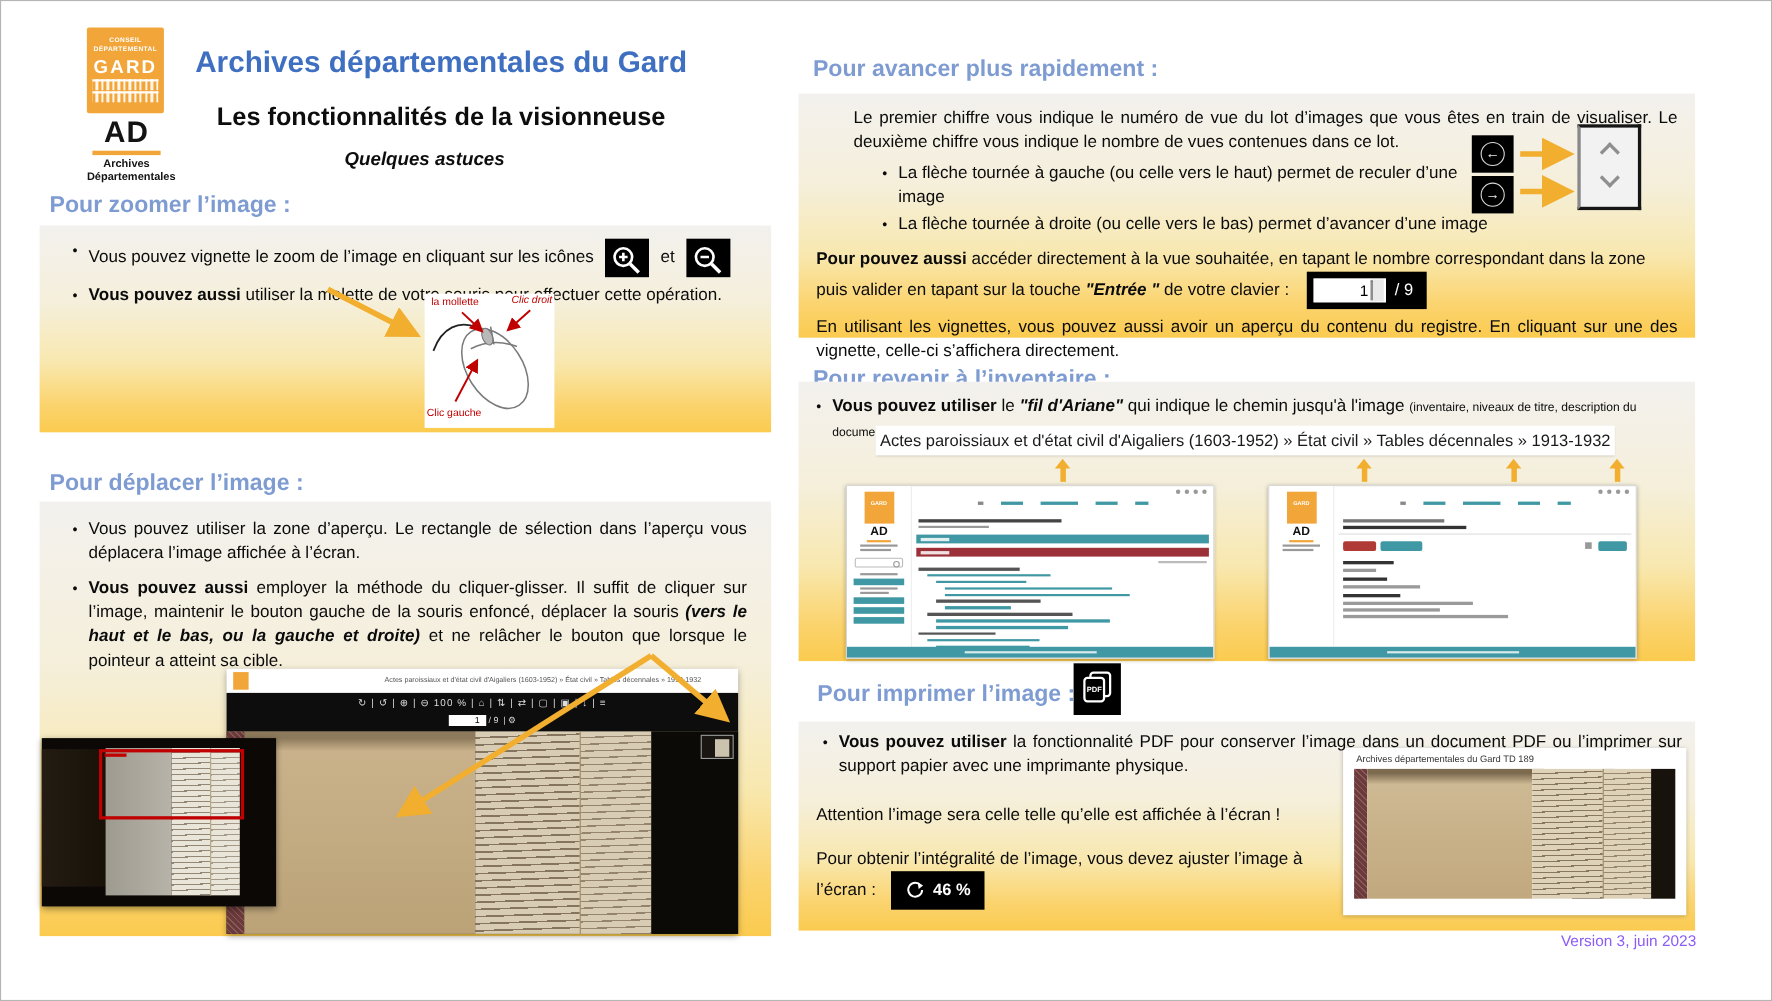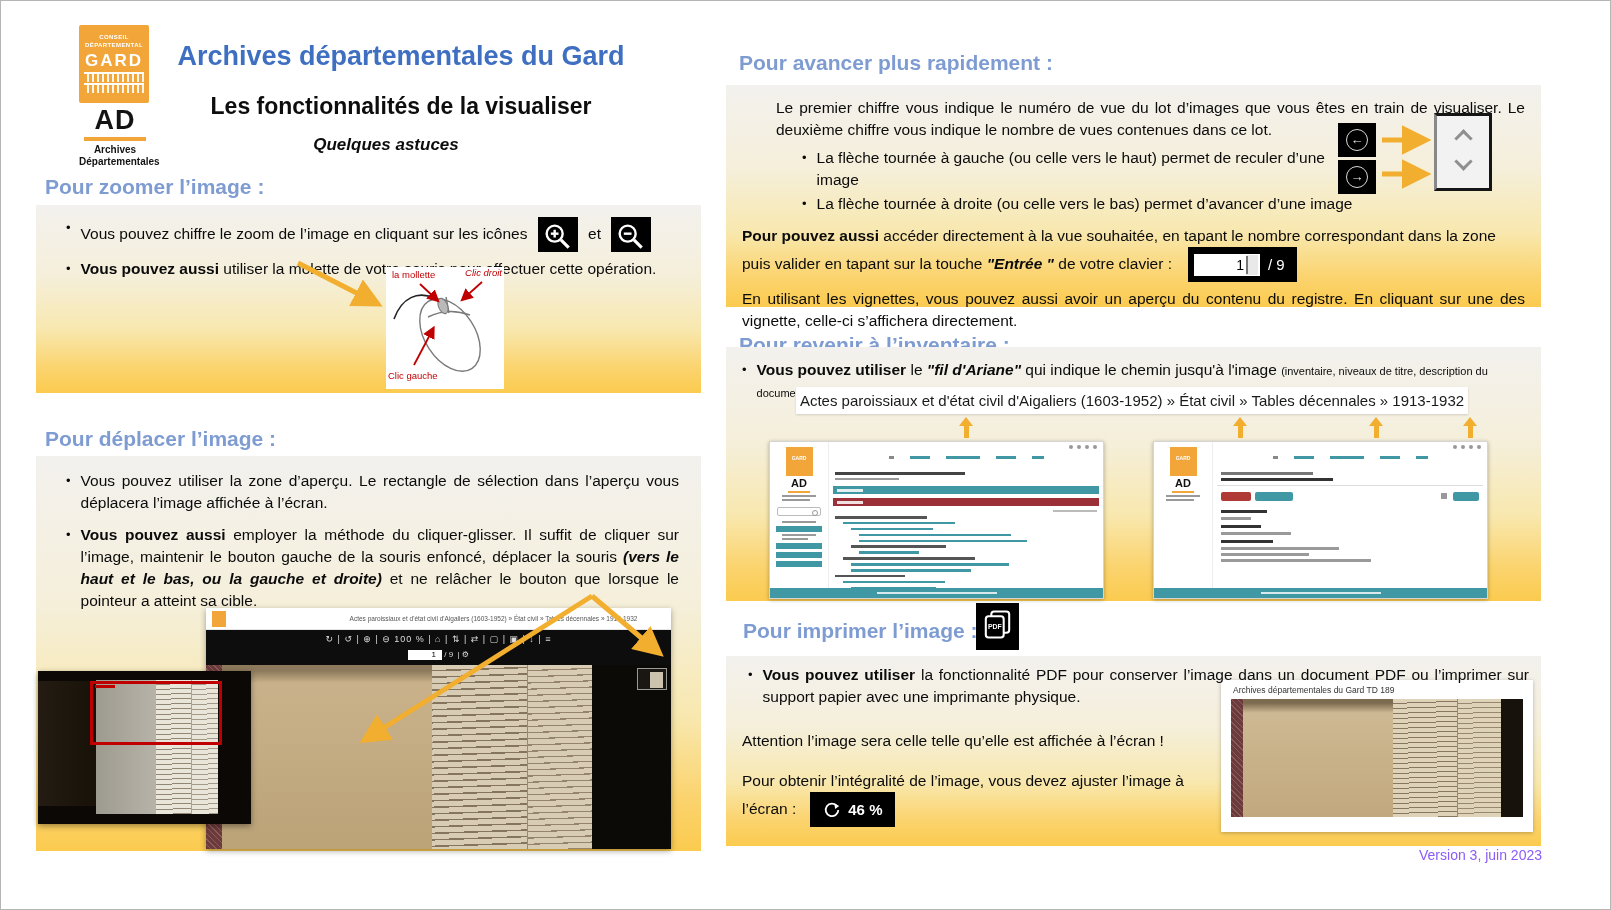--- a/index.html
+++ b/index.html
@@ -184,29 +184,29 @@
           <div class="aq-row"></div>
         </div>
     </div>
     <div class="ad-text">AD</div>
     <div class="ad-underline"></div>
     <div class="ad-sub"><span>Archives</span><br>
       <span>Départementales</span></div>
   </div>
 
   <div class="org-title">Archives départementales du Gard</div>
-  <div class="doc-title">Les fonctionnalités de la visualiser</div>
+  <div class="doc-title">Les fonctionnalités de la visionneuse</div>
   <div class="subtitle">Quelques astuces</div>
 
   <div class="sec-heading" style="left:44px; top:174px;">Pour zoomer l’image :</div>
   <div class="panel" style="left:35px; top:204px; width:665px; height:188px;">
     <div class="bullet" style="padding:12px 12px 0 30px;">
       <span class="dot">•</span>
       <span>
-        <span>Vous pouvez chiffre le zoom de l’image en cliquant sur les icônes</span>
+        <span>Vous pouvez vignette le zoom de l’image en cliquant sur les icônes</span>
         <span class="sq-icon">
           <svg viewBox="0 0 24 24">
               <g stroke="#fff" fill="none" stroke-width="1.8">
             <circle cx="9.5" cy="9.5" r="6"></circle>
                 <line x1="14.2" y1="14.2" x2="20" y2="20" stroke-width="2.4"></line>
             <line x1="6.6" y1="9.5" x2="12.4" y2="9.5"></line>
                 <line x1="9.5" y1="6.6" x2="9.5" y2="12.4"></line>
               </g>
             </svg>
         </span>

